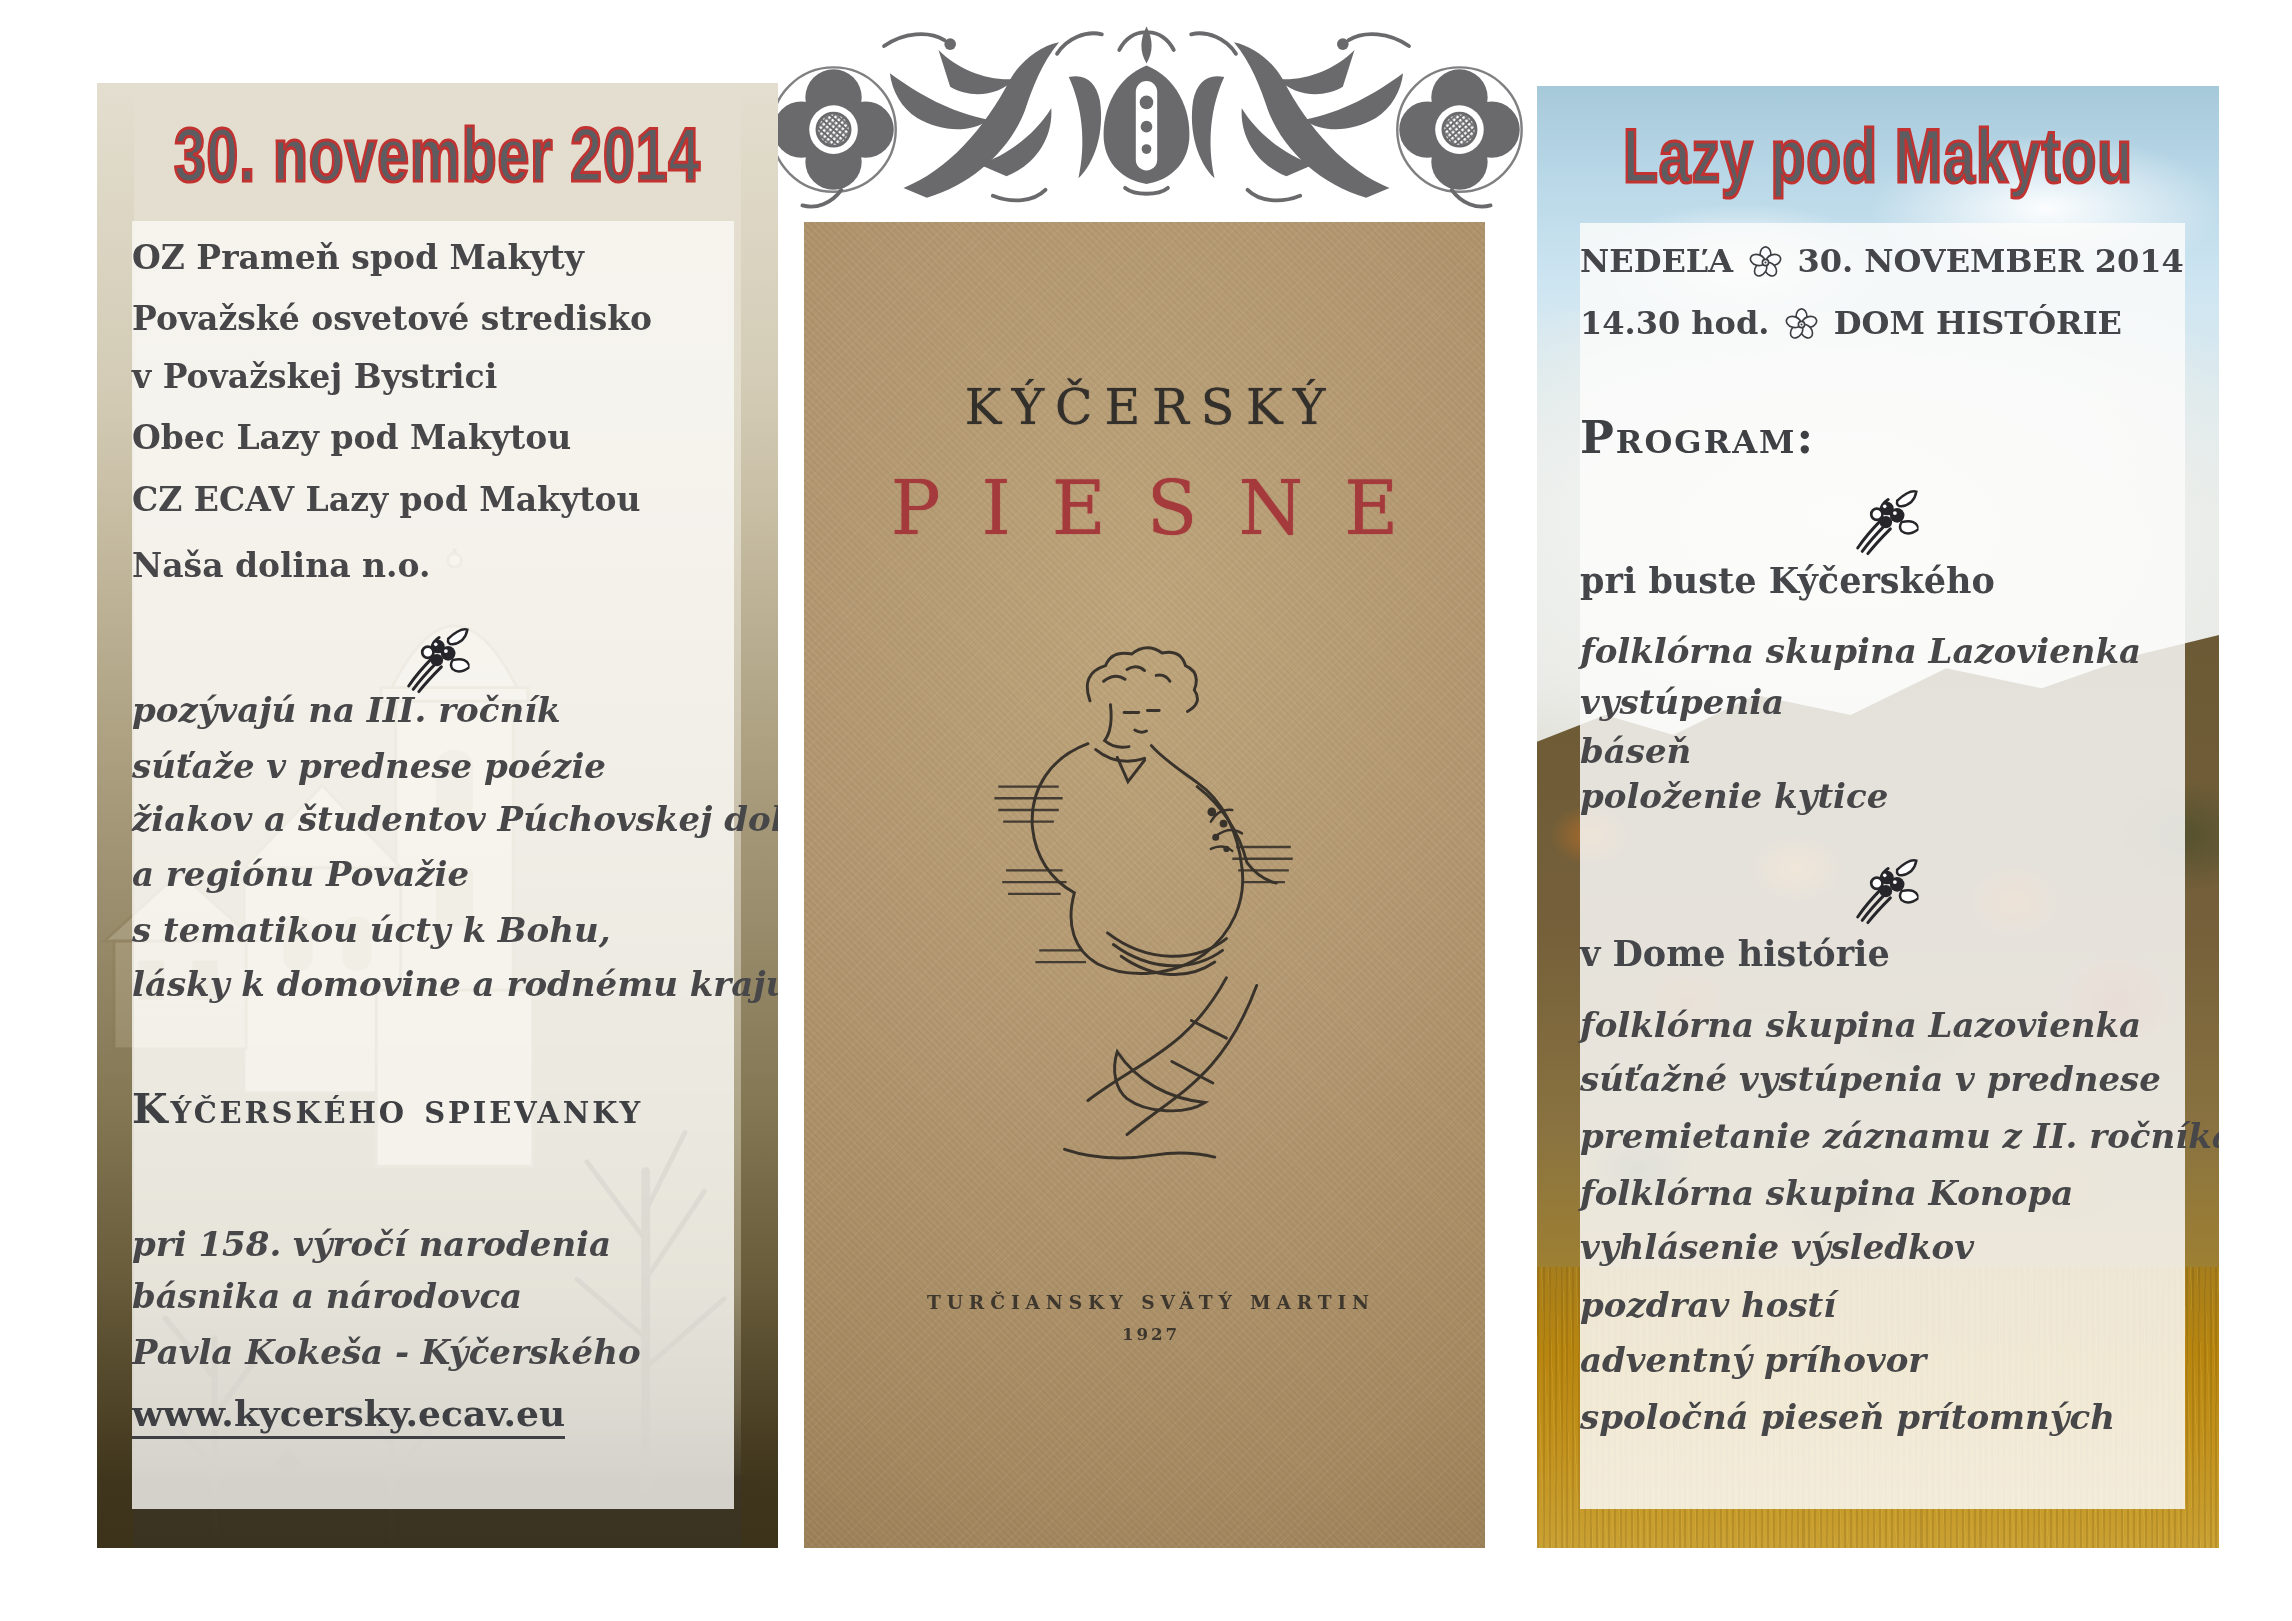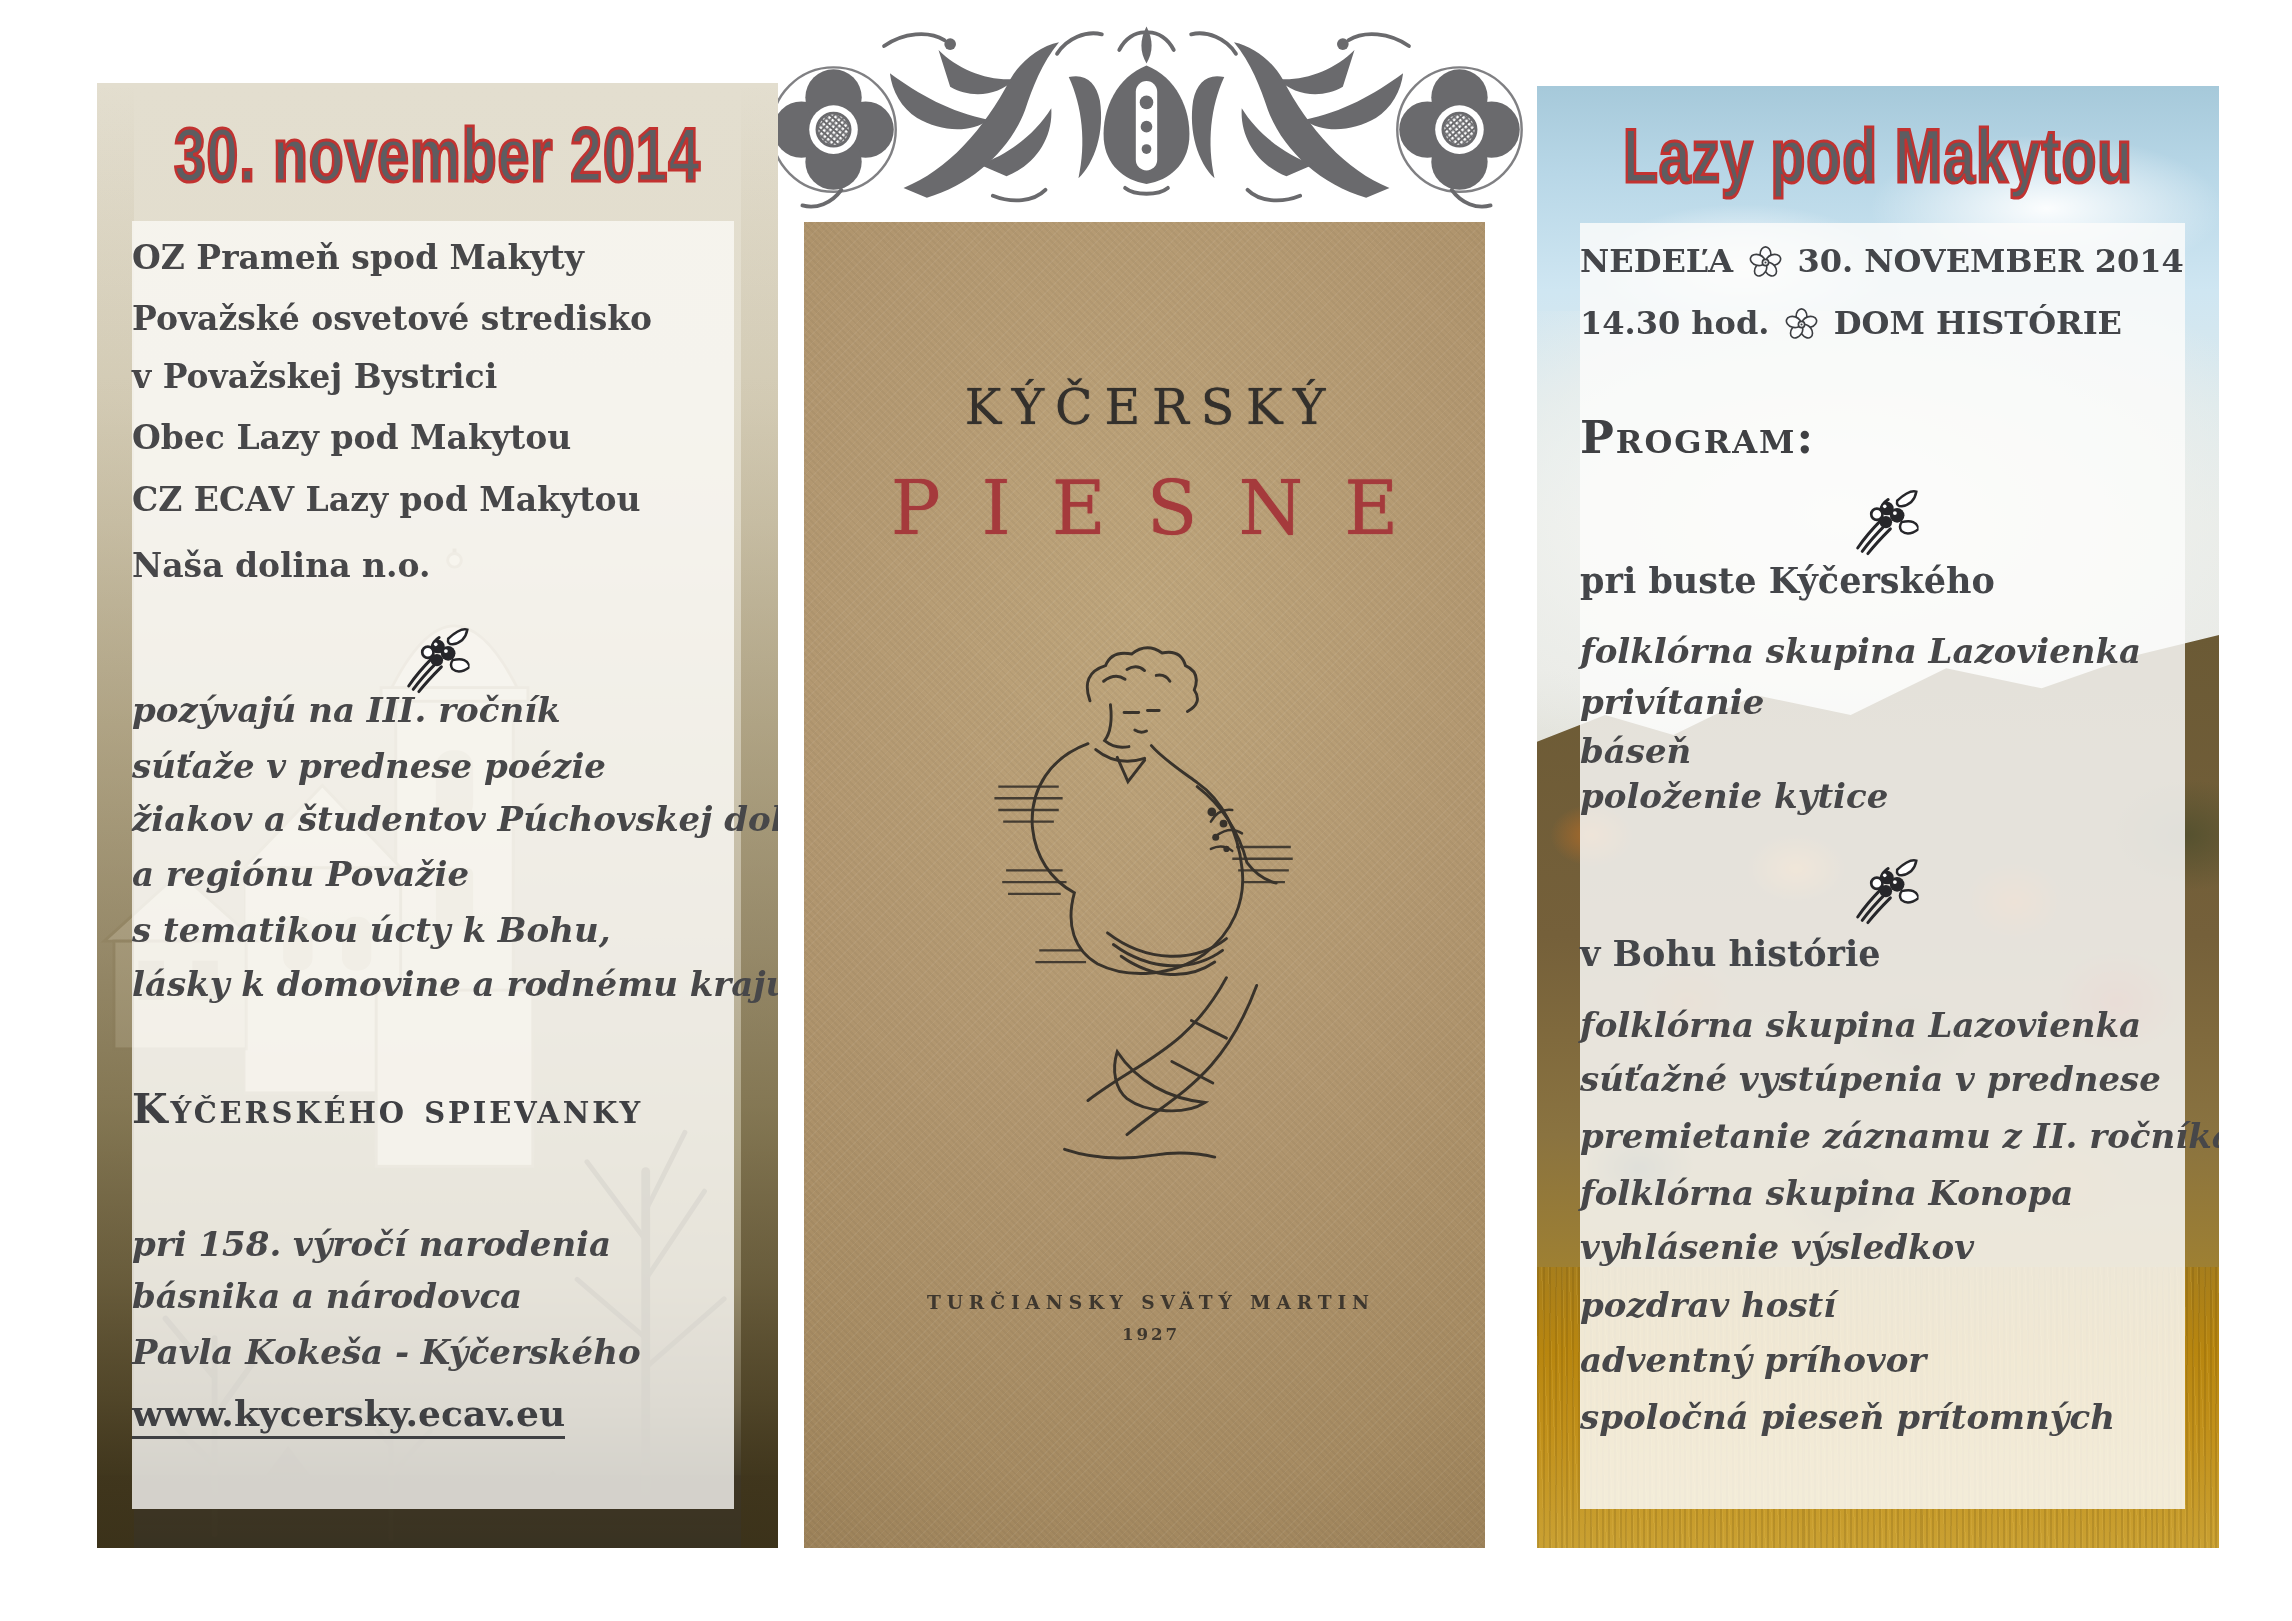--- a/index.html
+++ b/index.html
@@ -325,31 +325,31 @@
       <div class="pl sc-prog" style="top:181px">Program:</div>
 
       <div class="pl icon-line" style="top:257px;height:82px">
         <svg class="berry-svg" viewBox="0 0 74 80" width="73" height="78">
             <use href="#berry"></use>
           </svg>
       </div>
 
       <div class="pl boldhead" style="top:330px">pri buste Kýčerského</div>
       <div class="pl ital" style="top:401px">folklórna skupina Lazovienka</div>
-      <div class="pl ital" style="top:452px">privítanie</div>
+      <div class="pl ital" style="top:452px">vystúpenia</div>
       <div class="pl ital" style="top:501px">báseň</div>
       <div class="pl ital" style="top:546px">položenie kytice</div>
 
       <div class="pl icon-line" style="top:626px;height:82px">
         <svg class="berry-svg" viewBox="0 0 74 80" width="73" height="78">
             <use href="#berry"></use>
           </svg>
       </div>
 
-      <div class="pl boldhead" style="top:703px">v Bohu histórie</div>
+      <div class="pl boldhead" style="top:703px">v Dome histórie</div>
       <div class="pl ital" style="top:775px">folklórna skupina Lazovienka</div>
       <div class="pl ital" style="top:829px">súťažné vystúpenia v prednese</div>
       <div class="pl ital" style="top:886px">premietanie záznamu z II. ročníka KS</div>
       <div class="pl ital" style="top:943px">folklórna skupina Konopa</div>
       <div class="pl ital" style="top:997px">vyhlásenie výsledkov</div>
       <div class="pl ital" style="top:1055px">pozdrav hostí</div>
       <div class="pl ital" style="top:1110px">adventný príhovor</div>
       <div class="pl ital" style="top:1167px">spoločná pieseň prítomných</div>
     </div>
   </div>

